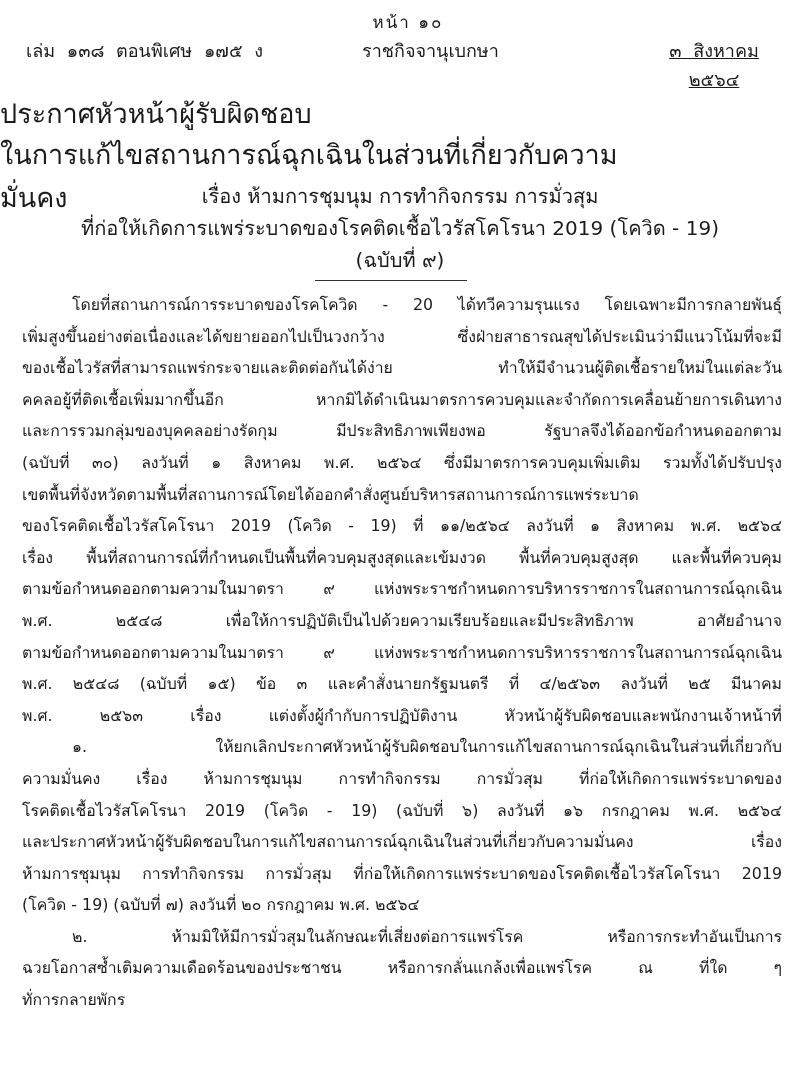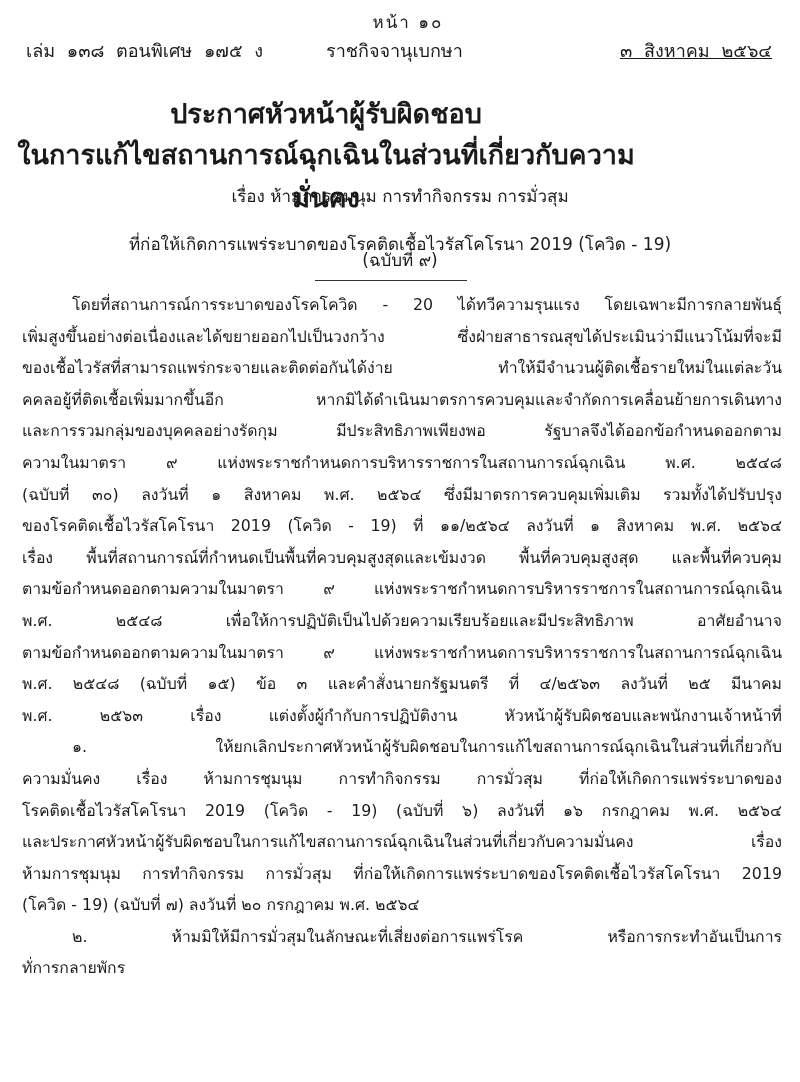--- a/index.html
+++ b/index.html
@@ -11,34 +11,34 @@
   }
   .page-number {
     position: absolute; top: 8px; left: 8px; width: 800px;
     text-align: center; font-size: 17px; letter-spacing: 2px;
   }
   .header-row {
     position: absolute; top: 36px; left: 26px; width: 760px;
     font-size: 18px; display: flex;
   }
   .header-row .vol { width: 300px; word-spacing: 6px; }
-  .header-row .gazette { width: 280px; }
+  .header-row .gazette { width: 280px; margin-left: 36px; }
   .header-row .date { flex: 1; text-align: center; word-spacing: 6px; text-decoration: underline; }
   .title1, .title2 {
-    position: absolute; left: 0; width: 652px; text-align: center;
-    font-size: 27px; font-weight: bold;
+    position: absolute; left: 0; width: 652px; 
+    font-size: 27px; font-weight: normal;
   }
   .title1 { top: 92px; }
   .title2 { top: 133px; }
   .subject {
     position: absolute; left: 0; width: 800px; text-align: center;
-    font-size: 17px; line-height: 32px;
+    font-size: 20px; line-height: 32px;
   }
   .subject.s1 { top: 180px; }
-  .subject.s2 { top: 212px; margin-top: 16px; }
+  .subject.s2 { top: 212px; }
   .subject.s3 { top: 244px; }
   .divider {
     position: absolute; top: 280px; left: 315px; width: 152px; height: 0;
     border-top: 1.5px solid #333;
   }
   .body-text {
     position: absolute; left: 22px; width: 760px;
     font-size: 15.8px;
   }
   .line {
@@ -66,35 +66,36 @@
 <div class="subject s3">(ฉบับที่  ๙)</div>
 <div class="divider"></div>
 
 <div class="body-text" style="top:289px;">
   <div>
     <div class="line indent">โดยที่สถานการณ์การระบาดของโรคโควิด - 20  ได้ทวีความรุนแรง  โดยเฉพาะมีการกลายพันธุ์</div>
     <div class="line">เพิ่มสูงขึ้นอย่างต่อเนื่องและได้ขยายออกไปเป็นวงกว้าง  ซึ่งฝ่ายสาธารณสุขได้ประเมินว่ามีแนวโน้มที่จะมี</div>
     <div class="line">ของเชื้อไวรัสที่สามารถแพร่กระจายและติดต่อกันได้ง่าย  ทำให้มีจำนวนผู้ติดเชื้อรายใหม่ในแต่ละวัน</div>
     <div class="line">คคลอยู้ที่ติดเชื้อเพิ่มมากขึ้นอีก  หากมิได้ดำเนินมาตรการควบคุมและจำกัดการเคลื่อนย้ายการเดินทาง</div>
     <div class="line">และการรวมกลุ่มของบุคคลอย่างรัดกุม  มีประสิทธิภาพเพียงพอ  รัฐบาลจึงได้ออกข้อกำหนดออกตาม</div>
-    <div class="line">ความในมาตรา  ๙  แห่งพระราชกำหนดการบริหารราชการในสถานการณ์ฉุกเฉิน  พ.ศ.  ๒๕๔๘</div>
     <div class="line">(ฉบับที่  ๓๐)  ลงวันที่  ๑  สิงหาคม  พ.ศ.  ๒๕๖๔  ซึ่งมีมาตรการควบคุมเพิ่มเติม  รวมทั้งได้ปรับปรุง</div>
+    <div class="line">เขตพื้นที่จังหวัดตามพื้นที่สถานการณ์โดยได้ออกคำสั่งศูนย์บริหารสถานการณ์การแพร่ระบาด</div>
     <div class="line">ของโรคติดเชื้อไวรัสโคโรนา  2019  (โควิด - 19)  ที่  ๑๑/๒๕๖๔  ลงวันที่  ๑  สิงหาคม  พ.ศ.  ๒๕๖๔</div>
     <div class="line">เรื่อง  พื้นที่สถานการณ์ที่กำหนดเป็นพื้นที่ควบคุมสูงสุดและเข้มงวด  พื้นที่ควบคุมสูงสุด  และพื้นที่ควบคุม</div>
     <div class="line">ตามข้อกำหนดออกตามความในมาตรา  ๙  แห่งพระราชกำหนดการบริหารราชการในสถานการณ์ฉุกเฉิน</div>
     <div class="line">พ.ศ.  ๒๕๔๘  เพื่อให้การปฏิบัติเป็นไปด้วยความเรียบร้อยและมีประสิทธิภาพ  อาศัยอำนาจ</div>
     <div class="line">ตามข้อกำหนดออกตามความในมาตรา  ๙  แห่งพระราชกำหนดการบริหารราชการในสถานการณ์ฉุกเฉิน</div>
     <div class="line">พ.ศ.  ๒๕๔๘  (ฉบับที่  ๑๕)  ข้อ  ๓  และคำสั่งนายกรัฐมนตรี  ที่  ๔/๒๕๖๓  ลงวันที่  ๒๕  มีนาคม</div>
     <div class="line">พ.ศ.  ๒๕๖๓  เรื่อง  แต่งตั้งผู้กำกับการปฏิบัติงาน  หัวหน้าผู้รับผิดชอบและพนักงานเจ้าหน้าที่</div>
   </div>
   <div>
     <div class="line indent">๑.  ให้ยกเลิกประกาศหัวหน้าผู้รับผิดชอบในการแก้ไขสถานการณ์ฉุกเฉินในส่วนที่เกี่ยวกับ</div>
     <div class="line">ความมั่นคง  เรื่อง  ห้ามการชุมนุม  การทำกิจกรรม  การมั่วสุม  ที่ก่อให้เกิดการแพร่ระบาดของ</div>
     <div class="line">โรคติดเชื้อไวรัสโคโรนา  2019  (โควิด - 19)  (ฉบับที่  ๖)  ลงวันที่  ๑๖  กรกฎาคม  พ.ศ.  ๒๕๖๔</div>
     <div class="line">และประกาศหัวหน้าผู้รับผิดชอบในการแก้ไขสถานการณ์ฉุกเฉินในส่วนที่เกี่ยวกับความมั่นคง  เรื่อง</div>
     <div class="line">ห้ามการชุมนุม  การทำกิจกรรม  การมั่วสุม  ที่ก่อให้เกิดการแพร่ระบาดของโรคติดเชื้อไวรัสโคโรนา  2019</div>
     <div class="line last">(โควิด - 19)  (ฉบับที่  ๗)  ลงวันที่  ๒๐  กรกฎาคม  พ.ศ.  ๒๕๖๔</div>
   </div>
   <div>
     <div class="line indent">๒.  ห้ามมิให้มีการมั่วสุมในลักษณะที่เสี่ยงต่อการแพร่โรค  หรือการกระทำอันเป็นการ</div>
+    <div class="line">ฉวยโอกาสซ้ำเติมความเดือดร้อนของประชาชน  หรือการกลั่นแกล้งเพื่อแพร่โรค  ณ  ที่ใด ๆ</div>
     <div class="line last">ทั่การกลายพักร</div>
   </div>
 </div>
 
 </body></html>

